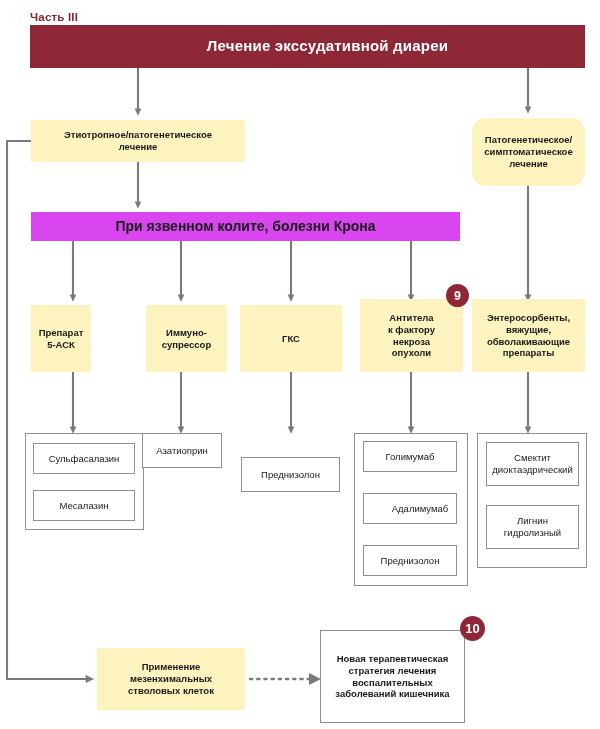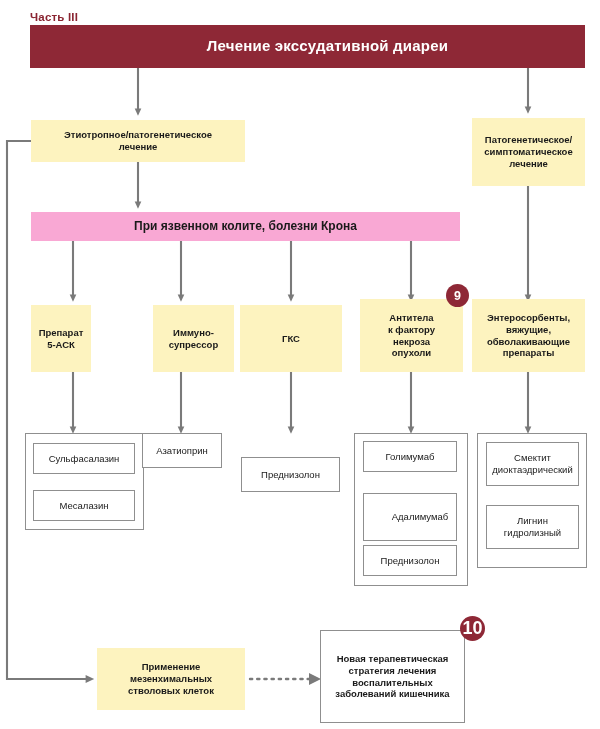--- a/index.html
+++ b/index.html
@@ -45,23 +45,23 @@
   }
 
   .yellow{
     background:#fdf3bf;
     color:#1a1a1a;
     font-size:9.5px;
     font-weight:bold;
   }
 
   .grey-bar{
-    background:#f9a8d4;
+    background:#d946ef;
     color:#1a1a1a;
-    font-size:12px;
+    font-size:14px;
     font-weight:bold;
   }
 
   .white-box{
     background:#ffffff;
     border:1px solid #8f8f8f;
     color:#1a1a1a;
     font-size:9.5px;
     font-weight:normal;
   }
@@ -86,21 +86,21 @@
     position:absolute;
     border-radius:50%;
     background:#8e2836;
     color:#ffffff;
     display:flex;align-items:center;justify-content:center;
     font-weight:bold;
     z-index:40;
     box-sizing:border-box;
   }
   .badge-9{width:23px;height:23px;font-size:12.5px;}
-  .badge-10{width:25px;height:25px;font-size:18px;}
+  .badge-10{width:25px;height:25px;font-size:13px;}
 </style>
 </head>
 <body>
 
 <div id="stage">
 
   <svg id="wires" viewBox="0 0 600 729" width="600" height="729">
     <defs>
       <marker id="ah" markerWidth="9" markerHeight="9" refX="4.2" refY="4.2" orient="auto" markerUnits="userSpaceOnUse">
         <path d="M0.6,0.9 L8,4.2 L0.6,7.5 z" fill="#7a7a7a"></path>
@@ -140,47 +140,47 @@
       <path d="M309,673 L321,679 L309,685 z"></path>
     </g>
   </svg>
 
   <div class="part-label">Часть III</div>
 
   <div class="box title-bar" style="left:30px;top:25px;width:555px;height:43px;">Лечение экссудативной диареи</div>
 
   <div class="box yellow" style="left:31px;top:120px;width:214px;height:42px;padding:0 8px;">Этиотропное/патогенетическое<br>лечение</div>
 
-  <div class="box yellow" style="left:472px;top:118px;width:113px;height:68px;padding:0 5px;">Патогенетическое/<br>симптоматическое<br>лечение</div>
+  <div class="box yellow" style="left:472px;top:118px;width:113px;height:68px;padding:0 5px;border-radius:14px;">Патогенетическое/<br>симптоматическое<br>лечение</div>
 
   <div class="box grey-bar" style="left:31px;top:212px;width:429px;height:29px;">При язвенном колите, болезни Крона</div>
 
   <div class="box yellow" style="left:31px;top:305px;width:60px;height:67px;">Препарат<br>5-АСК</div>
 
-  <div class="box yellow" style="left:153px;top:305px;width:81px;height:67px;">Иммуно-<br>супрессор</div>
+  <div class="box yellow" style="left:146px;top:305px;width:81px;height:67px;">Иммуно-<br>супрессор</div>
 
   <div class="box yellow" style="left:240px;top:305px;width:102px;height:67px;">ГКС</div>
 
   <div class="box yellow" style="left:360px;top:299px;width:103px;height:73px;">Антитела<br>к фактору<br>некроза<br>опухоли</div>
 
   <div class="box yellow" style="left:472px;top:299px;width:113px;height:73px;">Энтеросорбенты,<br>вяжущие,<br>обволакивающие<br>препараты</div>
 
   <div class="badge badge-9" style="left:446px;top:284px;">9</div>
 
   <div class="group-frame" style="left:25px;top:433px;width:119px;height:97px;"></div>
   <div class="box white-box" style="left:33px;top:443px;width:102px;height:31px;">Сульфасалазин</div>
   <div class="box white-box" style="left:142px;top:433px;width:80px;height:35px;">Азатиоприн</div>
 
   <div class="box white-box" style="left:33px;top:490px;width:102px;height:31px;">Месалазин</div>
 
   <div class="box white-box" style="left:241px;top:433px;width:99px;height:35px;margin-top:24px;">Преднизолон</div>
 
   <div class="group-frame" style="left:354px;top:433px;width:114px;height:153px;"></div>
   <div class="box white-box" style="left:363px;top:441px;width:94px;height:31px;">Голимумаб</div>
-  <div class="box white-box" style="left:363px;top:493px;width:94px;height:48px;padding-left:20px;">Адалимумаб</div>
+  <div class="box white-box" style="left:363px;top:493px;width:94px;height:31px;padding-left:20px;">Адалимумаб</div>
   <div class="box white-box" style="left:363px;top:545px;width:94px;height:31px;">Преднизолон</div>
 
   <div class="group-frame" style="left:477px;top:433px;width:110px;height:135px;"></div>
   <div class="box white-box" style="left:486px;top:442px;width:93px;height:44px;">Смектит<br>диоктаэдрический</div>
   <div class="box white-box" style="left:486px;top:505px;width:93px;height:44px;">Лигнин<br>гидролизный</div>
 
   <div class="box yellow" style="left:97px;top:648px;width:148px;height:62px;">Применение<br>мезенхимальных<br>стволовых клеток</div>
 
   <div class="box strategy-box" style="left:320px;top:630px;width:145px;height:93px;padding:16px 4px;">Новая терапевтическая<br>стратегия лечения<br>воспалительных<br>заболеваний кишечника</div>
 

